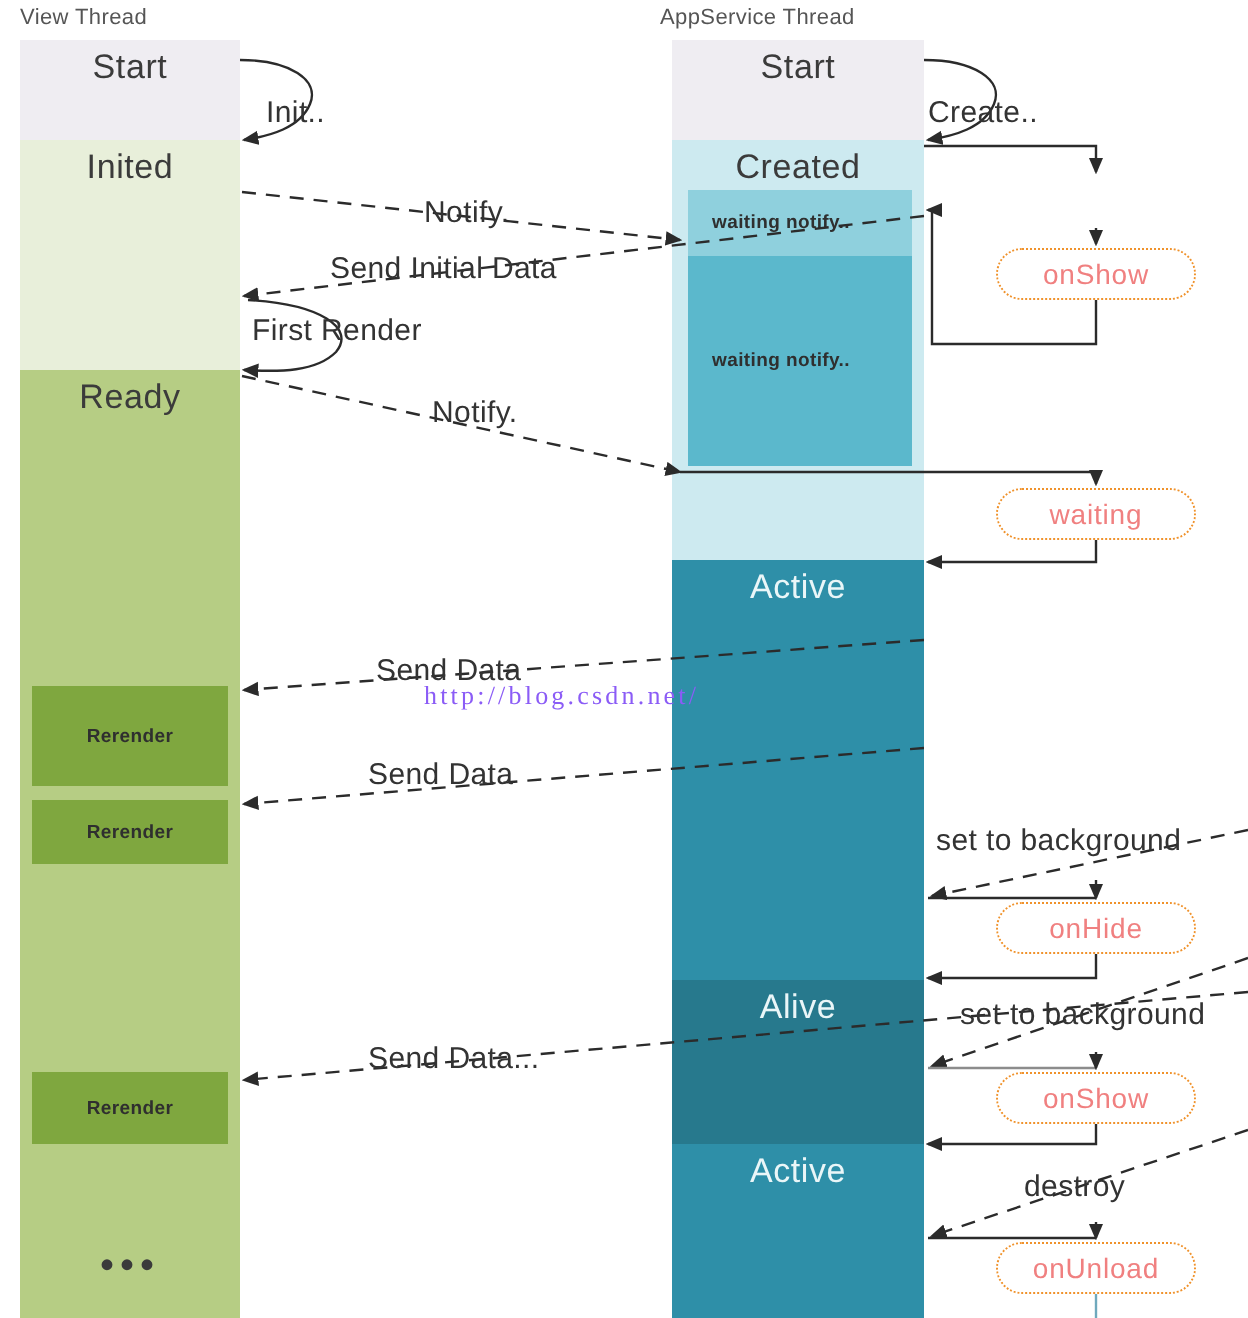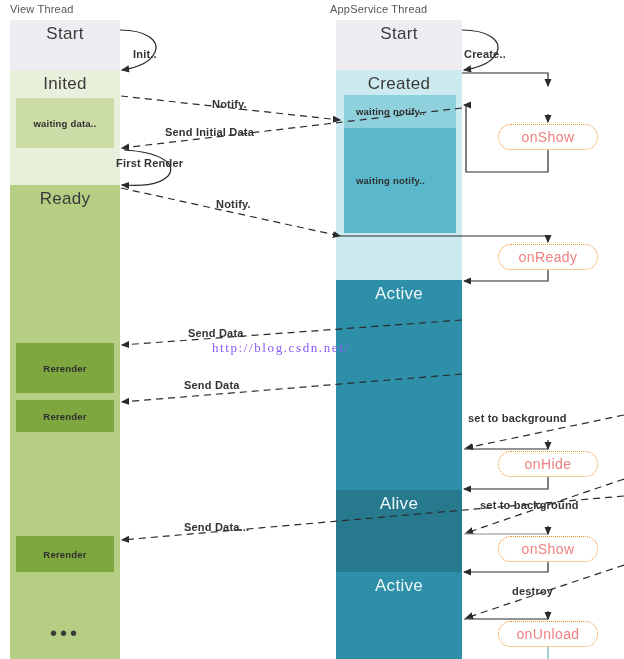--- a/index.html
+++ b/index.html
@@ -94,25 +94,24 @@
     left: 0;
     top: 0;
     width: 624px;
     height: 659px;
     pointer-events: none;
   }
 
   
   .elabel {
     position: absolute;
-    font-size: 11px;
+    font-size: 15px;
     color: #333333;
     white-space: nowrap;
     letter-spacing: 0.2px;
-    font-weight: bold;
   }
 
   .watermark {
     position: absolute;
     left: 212px;
     top: 340px;
     font-family: "Liberation Serif", serif;
     font-size: 13px;
     letter-spacing: 1.6px;
     color: #8b5cf6;
@@ -127,23 +126,20 @@
   <div class="lane-title appsvc">AppService Thread</div>
 
   <div class="block" style="left:10px; top:20px; width:110px; height:50px; background:#efedf2;">
     <div class="state-label">Start</div>
   </div>
 
   <div class="block" style="left:10px; top:70px; width:110px; height:115px; background:#e8efda;">
     <div class="state-label">Inited</div>
   </div>
 
-  <div class="inner" style="left:16px; top:98px; width:98px; height:50px; background:#cbdca6;">
-    <span>waiting data..</span>
-  </div>
 
   <div class="block" style="left:10px; top:185px; width:110px; height:474px; background:#b6cd84;">
     <div class="state-label">Ready</div>
   </div>
 
   <div class="inner" style="left:16px; top:343px; width:98px; height:50px; background:#7fa73f;">
     <span>Rerender</span>
   </div>
 
   <div class="inner" style="left:16px; top:400px; width:98px; height:32px; background:#7fa73f;">
@@ -183,21 +179,21 @@
   <div class="block" style="left:336px; top:572px; width:126px; height:87px; background:#2e8fa8;">
     <div class="state-label light">Active</div>
   </div>
 
 
   <div class="pill" style="left:498px; top:124px; width:100px; height:26px;">
     <span>onShow</span>
   </div>
 
   <div class="pill" style="left:498px; top:244px; width:100px; height:26px;">
-    <span>onReady</span>
+    <span>waiting</span>
   </div>
 
   <div class="pill" style="left:498px; top:451px; width:100px; height:26px;">
     <span>onHide</span>
   </div>
 
   <div class="pill" style="left:498px; top:536px; width:100px; height:26px;">
     <span>onShow</span>
   </div>
 
@@ -256,21 +252,21 @@
       <path d="M464,619 L548,619"></path>
       <path d="M548,611 L548,619" marker-end="url(#ah)"></path>
       <path d="M548,647 L548,659" stroke="#6fa9bd"></path>
     </g>
   </svg>
 
   <div class="elabel" style="left:133px; top:48px;">Init..</div>
   <div class="elabel" style="left:464px; top:48px;">Create..</div>
   <div class="elabel" style="left:212px; top:98px;">Notify.</div>
   <div class="elabel" style="left:165px; top:126px;">Send Initial Data</div>
-  <div class="elabel" style="left:116px; top:157px;">First Render</div>
+  <div class="elabel" style="left:126px; top:157px;">First Render</div>
   <div class="elabel" style="left:216px; top:198px;">Notify.</div>
   <div class="elabel" style="left:188px; top:327px;">Send Data</div>
   <div class="elabel" style="left:184px; top:379px;">Send Data</div>
   <div class="elabel" style="left:184px; top:521px;">Send Data...</div>
   <div class="elabel" style="left:468px; top:412px;">set to background</div>
   <div class="elabel" style="left:480px; top:499px;">set to background</div>
   <div class="elabel" style="left:512px; top:585px;">destroy</div>
 
   <div class="watermark">http://blog.csdn.net/</div>
 

